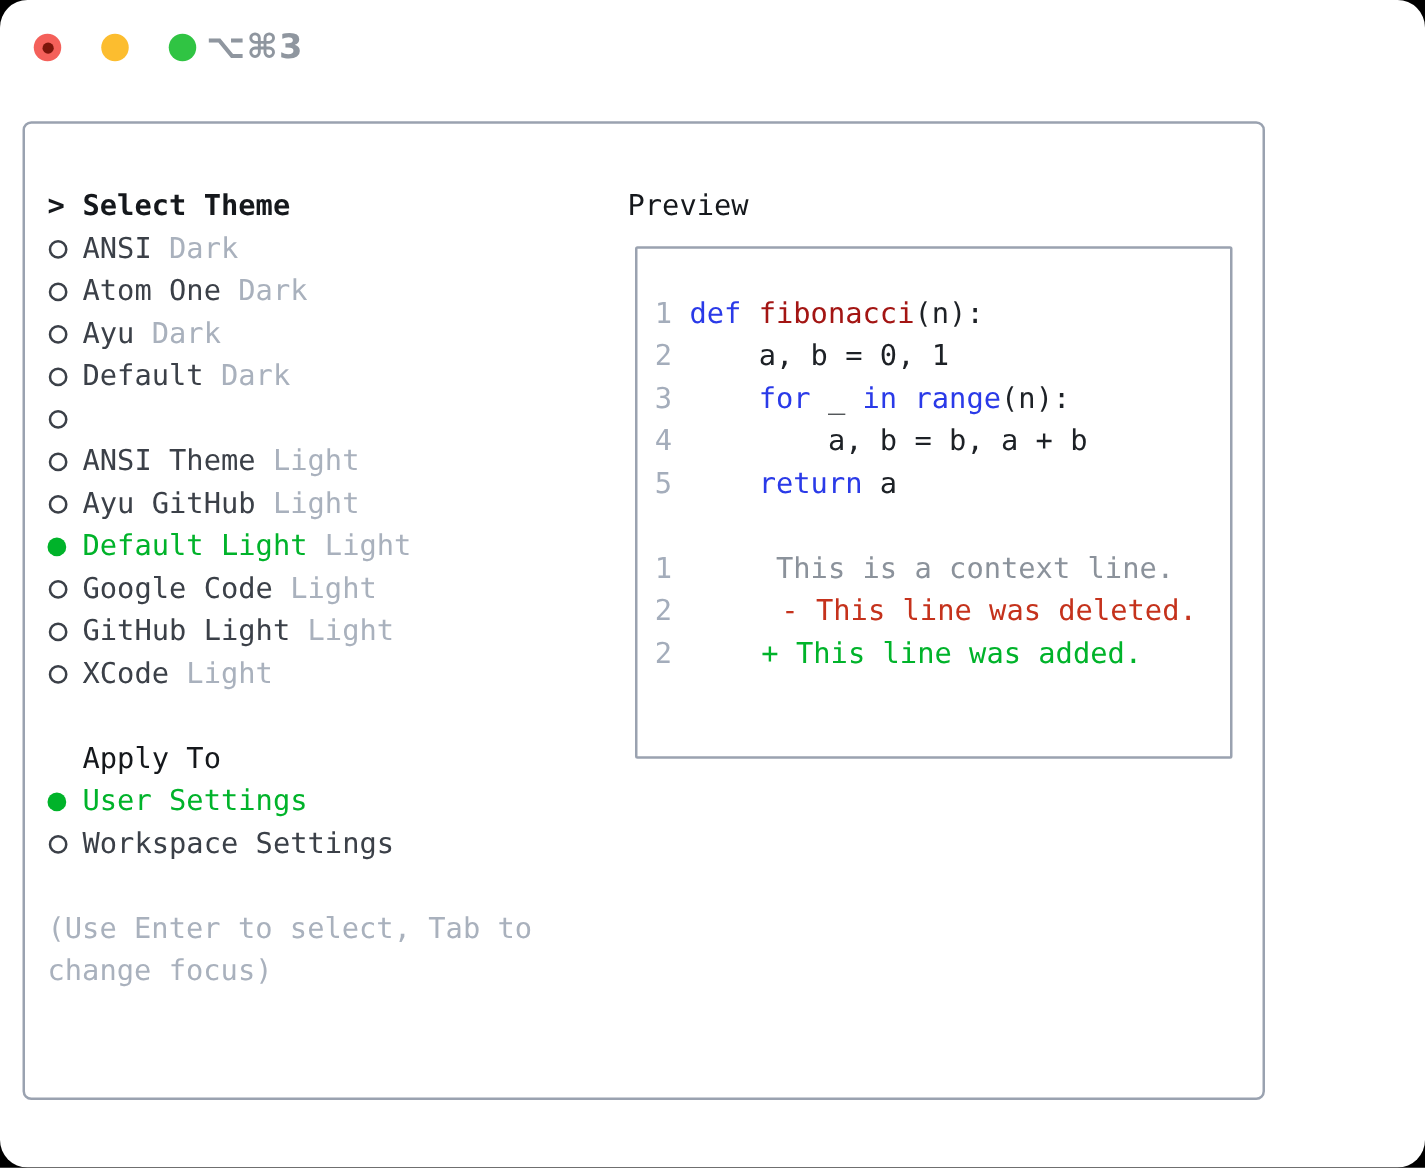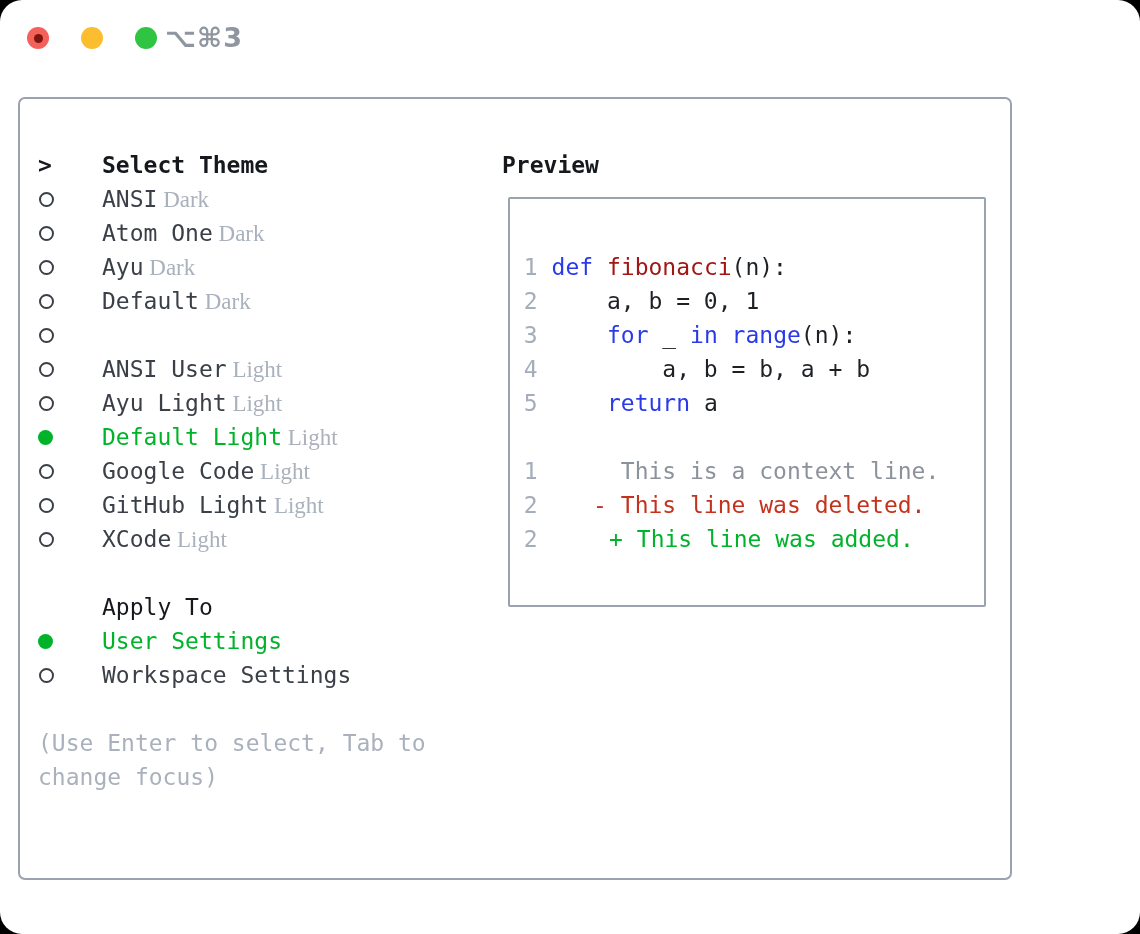--- a/index.html
+++ b/index.html
@@ -33,42 +33,42 @@
   .panel{position:absolute; left:18px; top:97px; width:994px; height:783px;
          border:2px solid var(--panel-border); border-radius:7px;
          box-sizing:border-box; background:#fff;}
   .left-col{position:absolute; left:18px; top:49px;}
   .row{display:flex; height:34px; line-height:34px; align-items:stretch;}
   .bullet{width:28px; flex:none; position:relative;}
   .circle{position:absolute; left:1px; top:9.5px; width:11px; height:11px;
           border:2px solid var(--name-dark); border-radius:50%;}
   .dot{position:absolute; left:0; top:9.5px; width:15px; height:15px;
        border-radius:50%; background:var(--accent-green);}
-  .text{white-space:pre;margin-left:36px;}
+  .text{white-space:pre;}
   .label{color:var(--name-dark);}
-  .tag{color:var(--tag-gray);font-family:Liberation Serif, serif;}
+  .tag{color:var(--tag-gray);}
   .row.selected .label{color:var(--accent-green);}
   .header{font-weight:bold; color:var(--header-black);}
   .prompt{font-weight:bold; color:var(--header-black); line-height:34px;}
   .apply-title{color:var(--header-black);}
   .spacer{height:34px;}
   .hint{width:440px; color:var(--hint-gray); line-height:34px;}
   
   .preview-title{position:absolute; left:482px; top:49px; line-height:34px;
-                 font-weight:bold; color:var(--header-black);}
+                 font-weight:normal; color:var(--header-black);}
   .preview-box{position:absolute; left:488px; top:98px; width:478px; height:410px;
                border:2px solid var(--panel-border); border-radius:2px;
-               box-sizing:border-box; padding-top:17px; background:#fff;}
+               box-sizing:border-box; padding-top:1px; background:#fff;}
   .code-line{height:34px; line-height:34px; white-space:pre;}
   .seg-ln{color:var(--ln-gray);}
   .seg-kw{color:var(--kw-blue);}
   .seg-fn{color:var(--fn-red);}
   .seg-code{color:var(--code-black);}
   .seg-ctx{color:var(--ctx-gray);}
-  .seg-del{color:var(--del-red);}
+  .seg-del{color:var(--del-red);margin-left:32px;}
   .seg-add{color:var(--add-green);margin-left:16px;}
 </style>
 </head>
 <body>
 
 <div class="window">
 
   <div class="titlebar">
     <div class="lights">
       <span class="light red"><span class="innerdot"></span></span>
@@ -113,27 +113,27 @@
           </div>
           <div class="row">
             <span class="bullet">
               <span class="circle"></span>
             </span>
           </div>
           <div class="row">
             <span class="bullet">
               <span class="circle"></span>
             </span>
-            <span class="text"><span class="label">ANSI User</span><span class="tag"> Light</span></span>
-          </div>
-          <div class="row">
-            <span class="bullet">
-              <span class="circle"></span>
-            </span>
-            <span class="text"><span class="label">Ayu Light</span><span class="tag"> Light</span></span>
+            <span class="text"><span class="label">ANSI Theme</span><span class="tag"> Light</span></span>
+          </div>
+          <div class="row">
+            <span class="bullet">
+              <span class="circle"></span>
+            </span>
+            <span class="text"><span class="label">Ayu GitHub</span><span class="tag"> Light</span></span>
           </div>
           <div class="row selected">
             <span class="bullet">
               <span class="dot"></span>
             </span>
             <span class="text"><span class="label">Default Light</span><span class="tag"> Light</span></span>
           </div>
           <div class="row">
             <span class="bullet">
               <span class="circle"></span>

